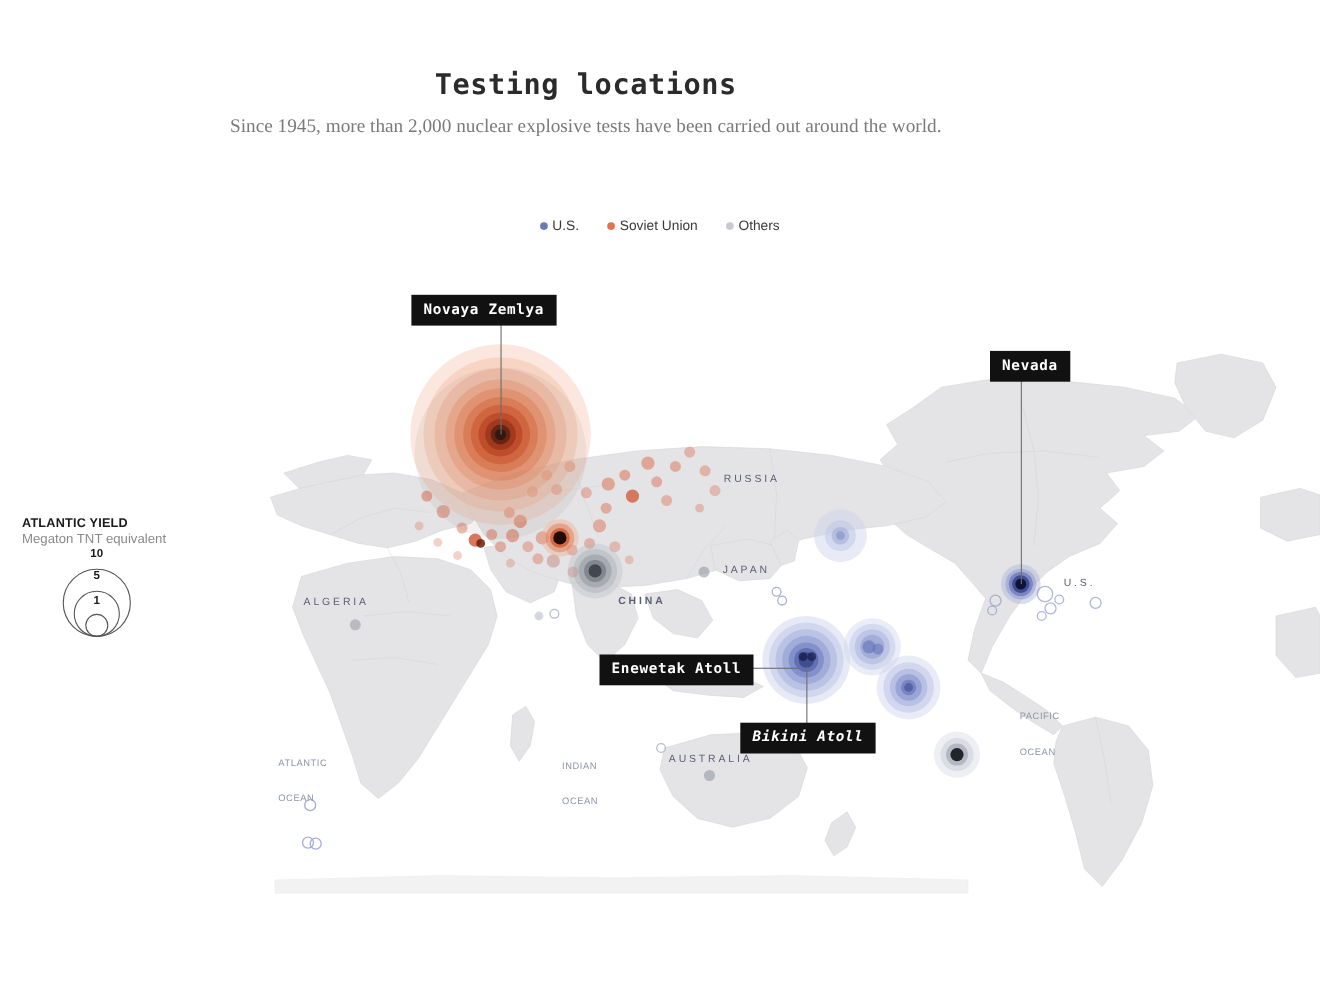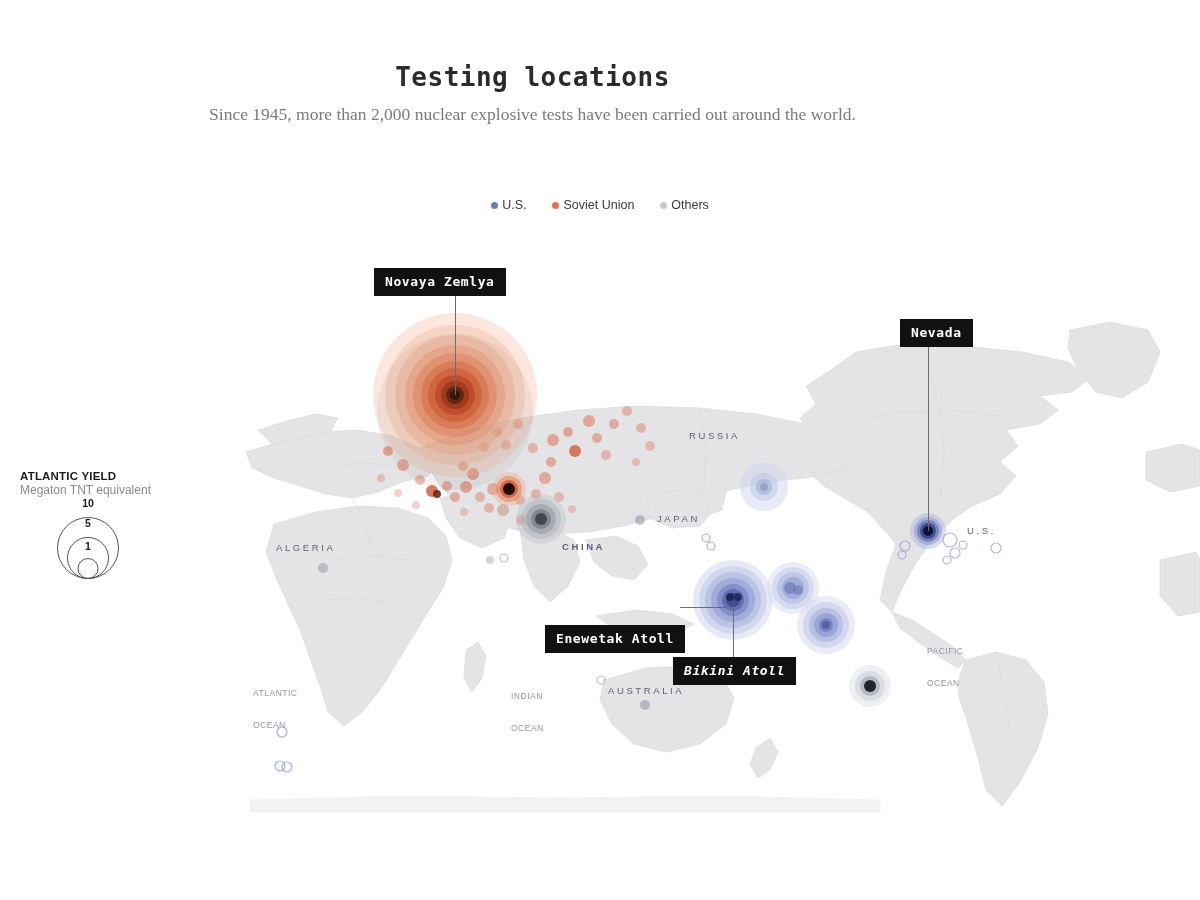--- a/index.html
+++ b/index.html
@@ -443,21 +443,21 @@
     <circle cx="706" cy="538" r="4" fill="none" stroke="#aab0d0" stroke-width="1.2"></circle>
     <circle cx="711" cy="546" r="4" fill="none" stroke="#aab0d0" stroke-width="1.2"></circle>
     <circle cx="282" cy="732" r="5" fill="none" stroke="#a7aed4" stroke-width="1.2"></circle>
     <circle cx="280" cy="766" r="5" fill="none" stroke="#a7aed4" stroke-width="1.2"></circle>
     <circle cx="287" cy="767" r="5" fill="none" stroke="#a7aed4" stroke-width="1.2"></circle>
     <circle cx="490" cy="560" r="4" fill="#b8bdc7" opacity="0.6"></circle>
   </g>
 </svg>
 </div>
 
-<div class="geo-label" style="left:658px; top:430px;margin-left:31px;">RUSSIA</div>
+<div class="geo-label" style="left:658px; top:430px;">RUSSIA</div>
 <div class="geo-label" style="left:657px; top:513px;">JAPAN</div>
 <div class="geo-label" style="left:562px; top:541px;font-weight:bold;">CHINA</div>
 <div class="geo-label" style="left:276px; top:542px;">ALGERIA</div>
 <div class="geo-label" style="left:608px; top:685px;">AUSTRALIA</div>
 <div class="geo-label" style="left:967px; top:525px;">U.S.</div>
 
 <div class="ocean-label" style="left:253px; top:667px;">
   <div>ATLANTIC</div>
   <div>OCEAN</div>
 </div>
@@ -470,16 +470,16 @@
   <div>OCEAN</div>
 </div>
 
 <div class="leader" style="left:455px; top:293px; height:102px;"></div>
 <div class="callout" style="left:374px; top:268px;">Novaya Zemlya</div>
 
 <div class="leader" style="left:928px; top:344px; height:187px;"></div>
 <div class="callout" style="left:900px; top:319px;">Nevada</div>
 
 <div class="leader" style="left:680px; top:607px; width:46px; height:1px;"></div>
-<div class="callout" style="left:545px; top:595px;margin-top:30px;">Enewetak Atoll</div>
+<div class="callout" style="left:545px; top:595px;">Enewetak Atoll</div>
 
 <div class="leader" style="left:733px; top:606px; height:55px;"></div>
 <div class="callout" style="left:673px; top:657px;font-style:italic;">Bikini Atoll</div>
 
 </body></html>

